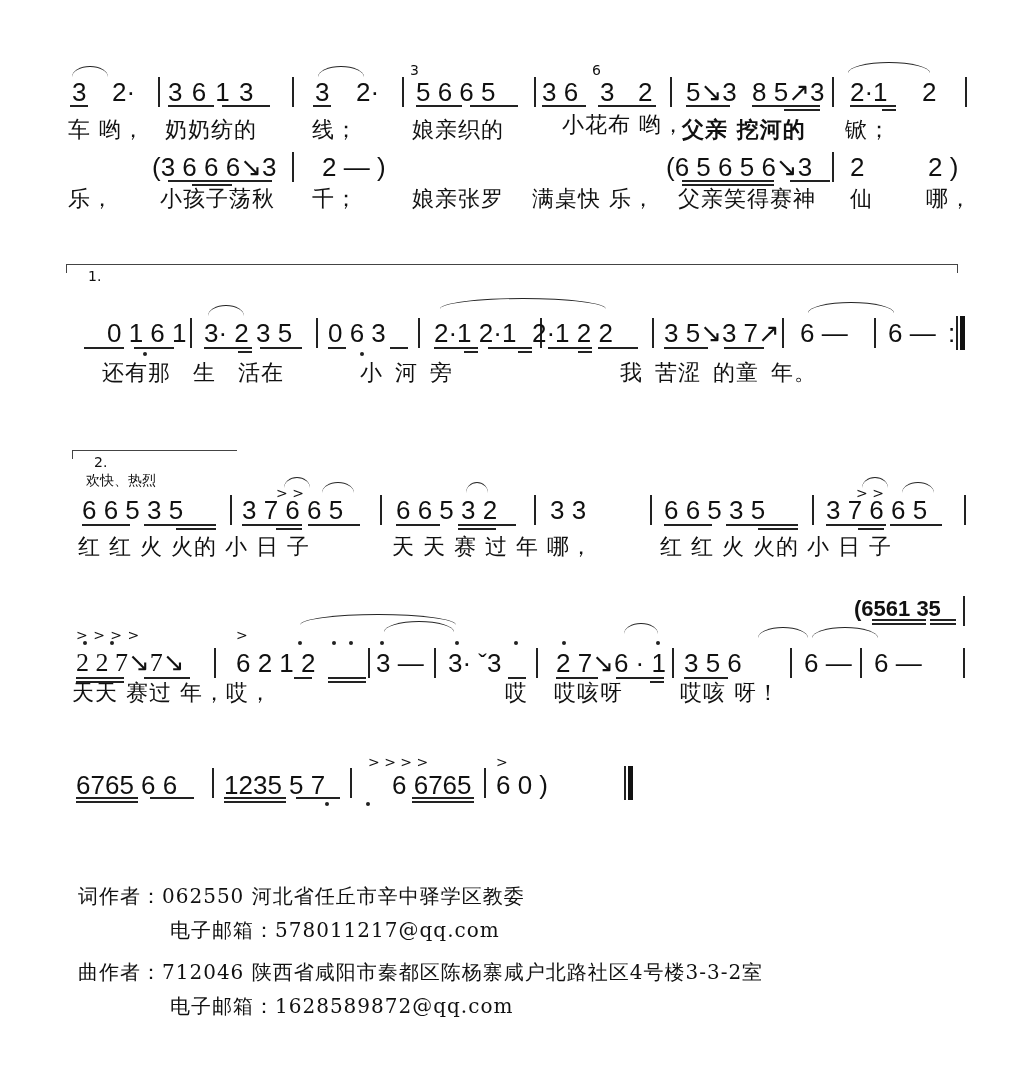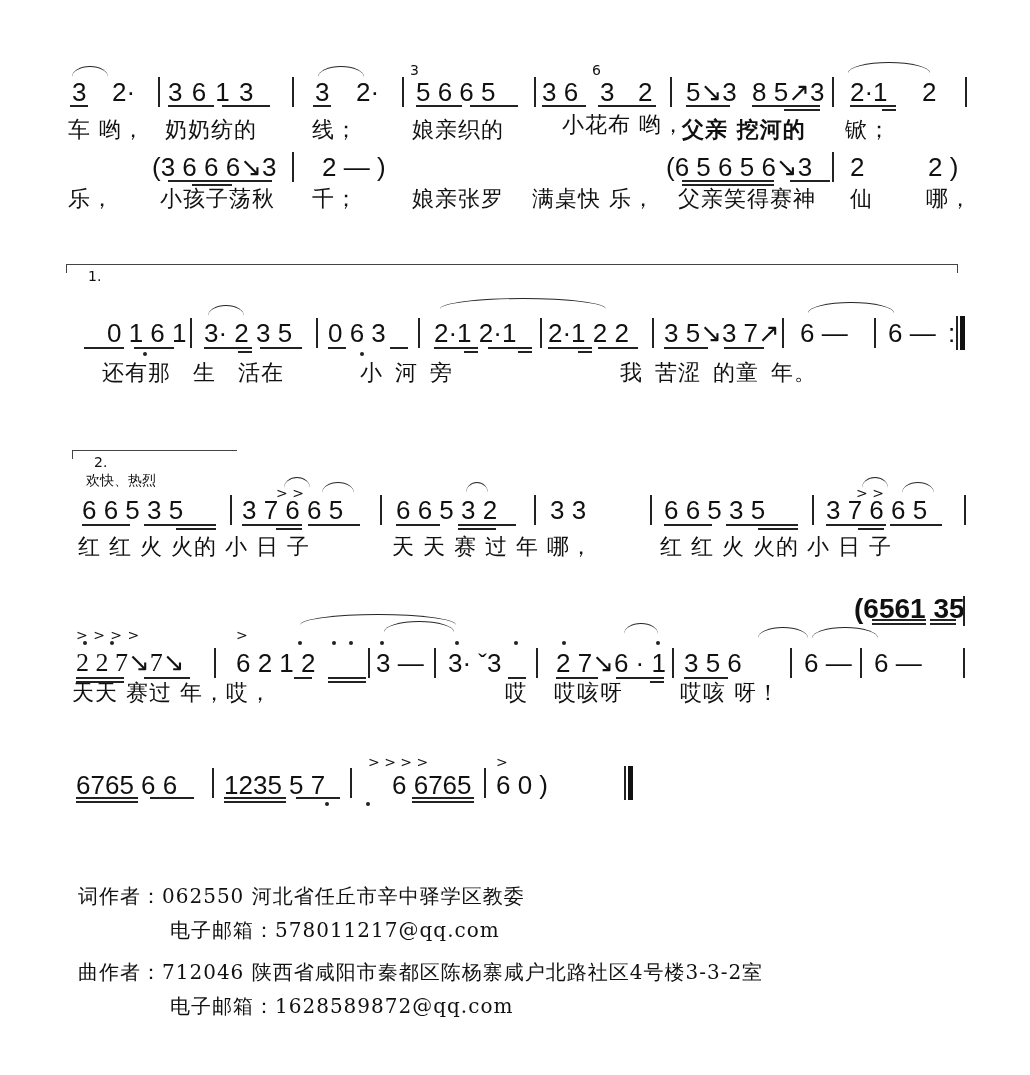--- a/index.html
+++ b/index.html
@@ -130,21 +130,21 @@
   <div class="u1" style="left:390px;top:347px;width:18px;"></div>
   <div class="bar" style="left:418px;top:318px;"></div>
 
   <span class="abs note" style="left:434px;top:318px;">2·1 2·1</span>
   <div class="u1" style="left:434px;top:347px;width:44px;"></div>
   <div class="u1" style="left:464px;top:351px;width:14px;"></div>
   <div class="u1" style="left:488px;top:347px;width:44px;"></div>
   <div class="u1" style="left:518px;top:351px;width:14px;"></div>
   <div class="bar" style="left:540px;top:318px;"></div>
 
-  <span class="abs note" style="left:548px;top:318px;">2·1 2 2</span>
+  <span class="abs note" style="left:532px;top:318px;">2·1 2 2</span>
   <div class="u1" style="left:548px;top:347px;width:44px;"></div>
   <div class="u1" style="left:578px;top:351px;width:14px;"></div>
   <div class="u1" style="left:598px;top:347px;width:40px;"></div>
   <div class="bar" style="left:652px;top:318px;"></div>
 
   <span class="abs note" style="left:664px;top:318px;">3 5↘3 7↗</span>
   <div class="u1" style="left:664px;top:347px;width:44px;"></div>
   <div class="u1" style="left:724px;top:347px;width:40px;"></div>
   <div class="bar" style="left:782px;top:318px;"></div>
 
@@ -205,21 +205,21 @@
   <div class="u1" style="left:858px;top:528px;width:26px;"></div>
   <div class="u1" style="left:890px;top:524px;width:52px;"></div>
   <div class="bar" style="left:964px;top:495px;"></div>
 
   <span class="abs lyric" style="left:78px;top:534px;">红 红 火 火的  小 日  子</span>
   <span class="abs lyric" style="left:392px;top:534px;">天 天 赛  过  年   哪，</span>
   <span class="abs lyric" style="left:660px;top:534px;">红 红 火 火的  小 日  子</span>
 </div>
 
 <div>
-  <span class="abs note" style="left:854px;top:594px;font-size:28px;font-weight:bold;">(6561 35</span>
+  <span class="abs note" style="left:854px;top:594px;font-size:22px;font-weight:bold;">(6561 35</span>
   <div class="u1" style="left:872px;top:619px;width:54px;"></div>
   <div class="u1" style="left:872px;top:623px;width:54px;"></div>
   <div class="u1" style="left:930px;top:619px;width:26px;"></div>
   <div class="u1" style="left:930px;top:623px;width:26px;"></div>
   <div class="bar" style="left:963px;top:596px;"></div>
 
   <div class="slur" style="left:300px;top:614px;width:156px;"></div>
   <div class="slur" style="left:384px;top:621px;width:70px;"></div>
   <div class="slur" style="left:624px;top:623px;width:34px;"></div>
   <div class="slur" style="left:758px;top:627px;width:50px;"></div>

